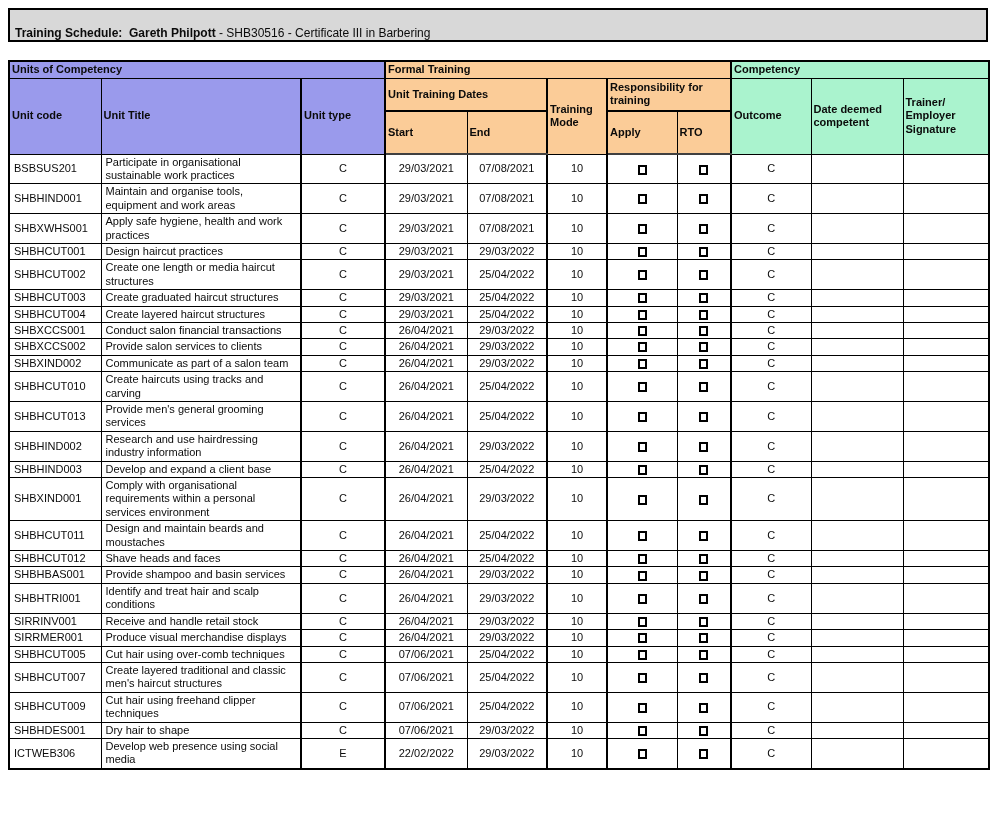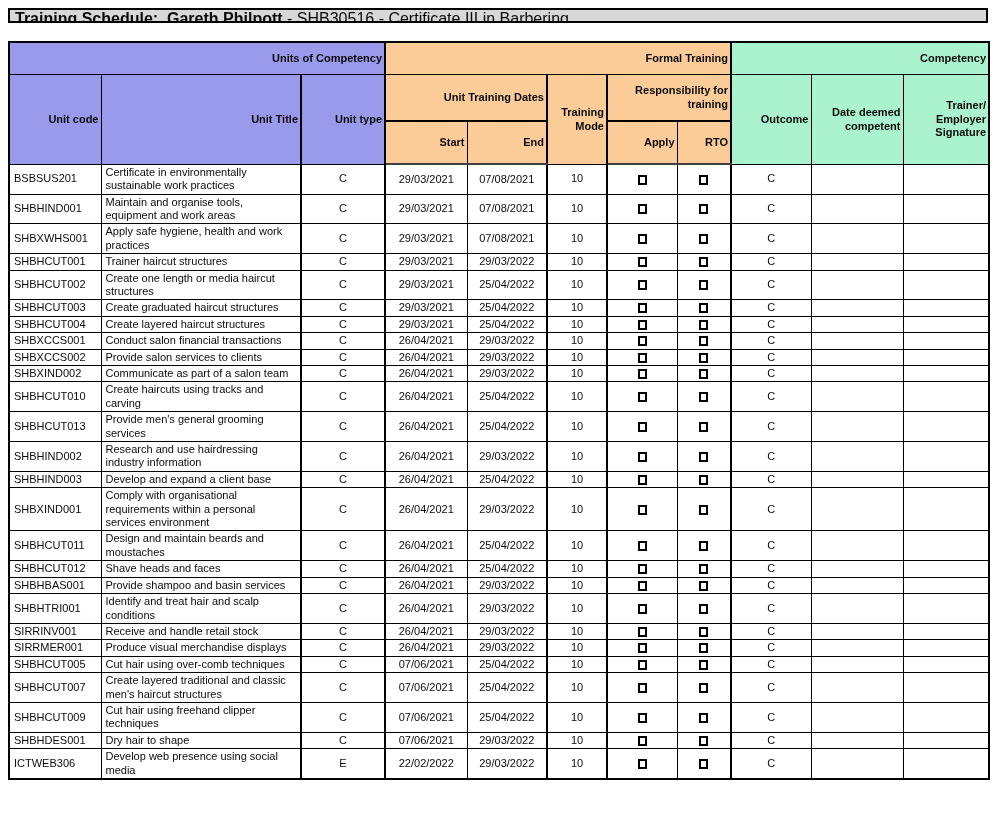--- a/index.html
+++ b/index.html
@@ -6,34 +6,34 @@
     --purple:#9a9aec; --peach:#fbcc98; --mint:#aaf3ce;
     --gray:#d8d8d8; --ink:#0b0b0b;
   }
   *{box-sizing:border-box; margin:0; padding:0;}
   body{
     background:#ffffff; font-family:"Liberation Sans","DejaVu Sans",sans-serif;
     color:var(--ink); width:1000px; padding:8px;
   }
   .title-bar{
     border:2px solid #000; background:var(--gray);
-    width:980px; height:15px; padding:1px 5px;
-    font-size:16px; line-height:16px; margin-bottom:18px;
+    width:980px; height:15px; padding:15px 5px;
+    font-size:12px; line-height:16px; margin-bottom:18px;
     white-space:pre; overflow:hidden;
   }
   .title-bar .tb{font-weight:bold;}
   table.schedule{
     border-collapse:collapse; border:2px solid #000;
     width:980px; table-layout:fixed;
   }
   th,td{
     border:1px solid #000; font-size:11px; line-height:1.22;
     vertical-align:middle; overflow:hidden;
   }
-  thead th{font-weight:bold; text-align:right; padding:9px 2px;}
+  thead th{font-weight:bold; text-align:left; padding:1px 2px;}
   thead tr.group-row{height:17px;}
   thead tr.mid-row{height:33px;}
   thead tr.sub-row{height:43px;}
   thead tr.sub-row th{border-bottom:2px solid #404040;}
   th.c-purple{background:var(--purple);}
   th.c-peach{background:var(--peach);}
   th.c-mint{background:var(--mint);margin-top:44px;}
   .br2{border-right:2px solid #000 !important;}
   .bb2{border-bottom:2px solid #000 !important;}
   tbody td{padding:1px 4px; height:16px; background:#fff;}
@@ -83,21 +83,21 @@
     <tr class="sub-row">
       <th class="c-peach">Start</th>
       <th class="c-peach br2">End</th>
       <th class="c-peach">Apply</th>
       <th class="c-peach br2">RTO</th>
     </tr>
   </thead>
   <tbody id="rows">
       <tr>
         <td class="tl">BSBSUS201</td>
-        <td class="tl br2">Certificate in environmentally sustainable work practices</td>
+        <td class="tl br2">Participate in organisational sustainable work practices</td>
         <td class="tc br2">C</td>
         <td class="tc">29/03/2021</td>
         <td class="tc br2">07/08/2021</td>
         <td class="tc br2">10</td>
         <td class="tc"><span class="cbox"></span></td>
         <td class="tc br2"><span class="cbox"></span></td>
         <td class="tc">C</td>
         <td class="tc"></td>
         <td class="tc"></td>
       </tr>
@@ -122,21 +122,21 @@
         <td class="tc br2">07/08/2021</td>
         <td class="tc br2">10</td>
         <td class="tc"><span class="cbox"></span></td>
         <td class="tc br2"><span class="cbox"></span></td>
         <td class="tc">C</td>
         <td class="tc"></td>
         <td class="tc"></td>
       </tr>
       <tr>
         <td class="tl">SHBHCUT001</td>
-        <td class="tl br2">Trainer haircut structures</td>
+        <td class="tl br2">Design haircut practices</td>
         <td class="tc br2">C</td>
         <td class="tc">29/03/2021</td>
         <td class="tc br2">29/03/2022</td>
         <td class="tc br2">10</td>
         <td class="tc"><span class="cbox"></span></td>
         <td class="tc br2"><span class="cbox"></span></td>
         <td class="tc">C</td>
         <td class="tc"></td>
         <td class="tc"></td>
       </tr>

